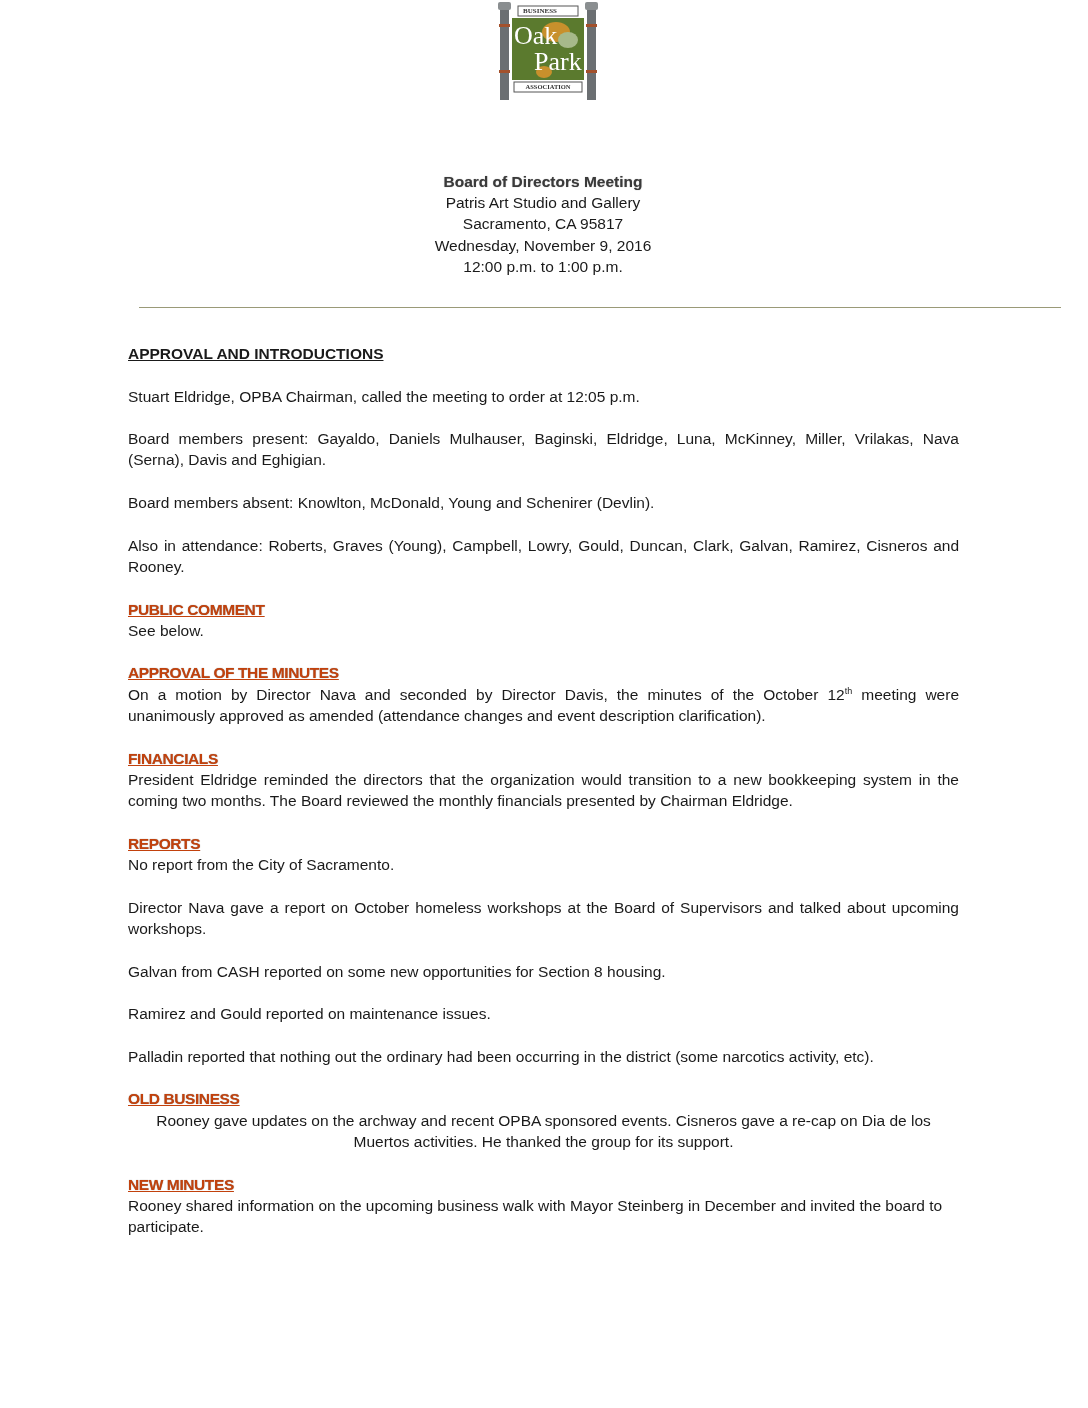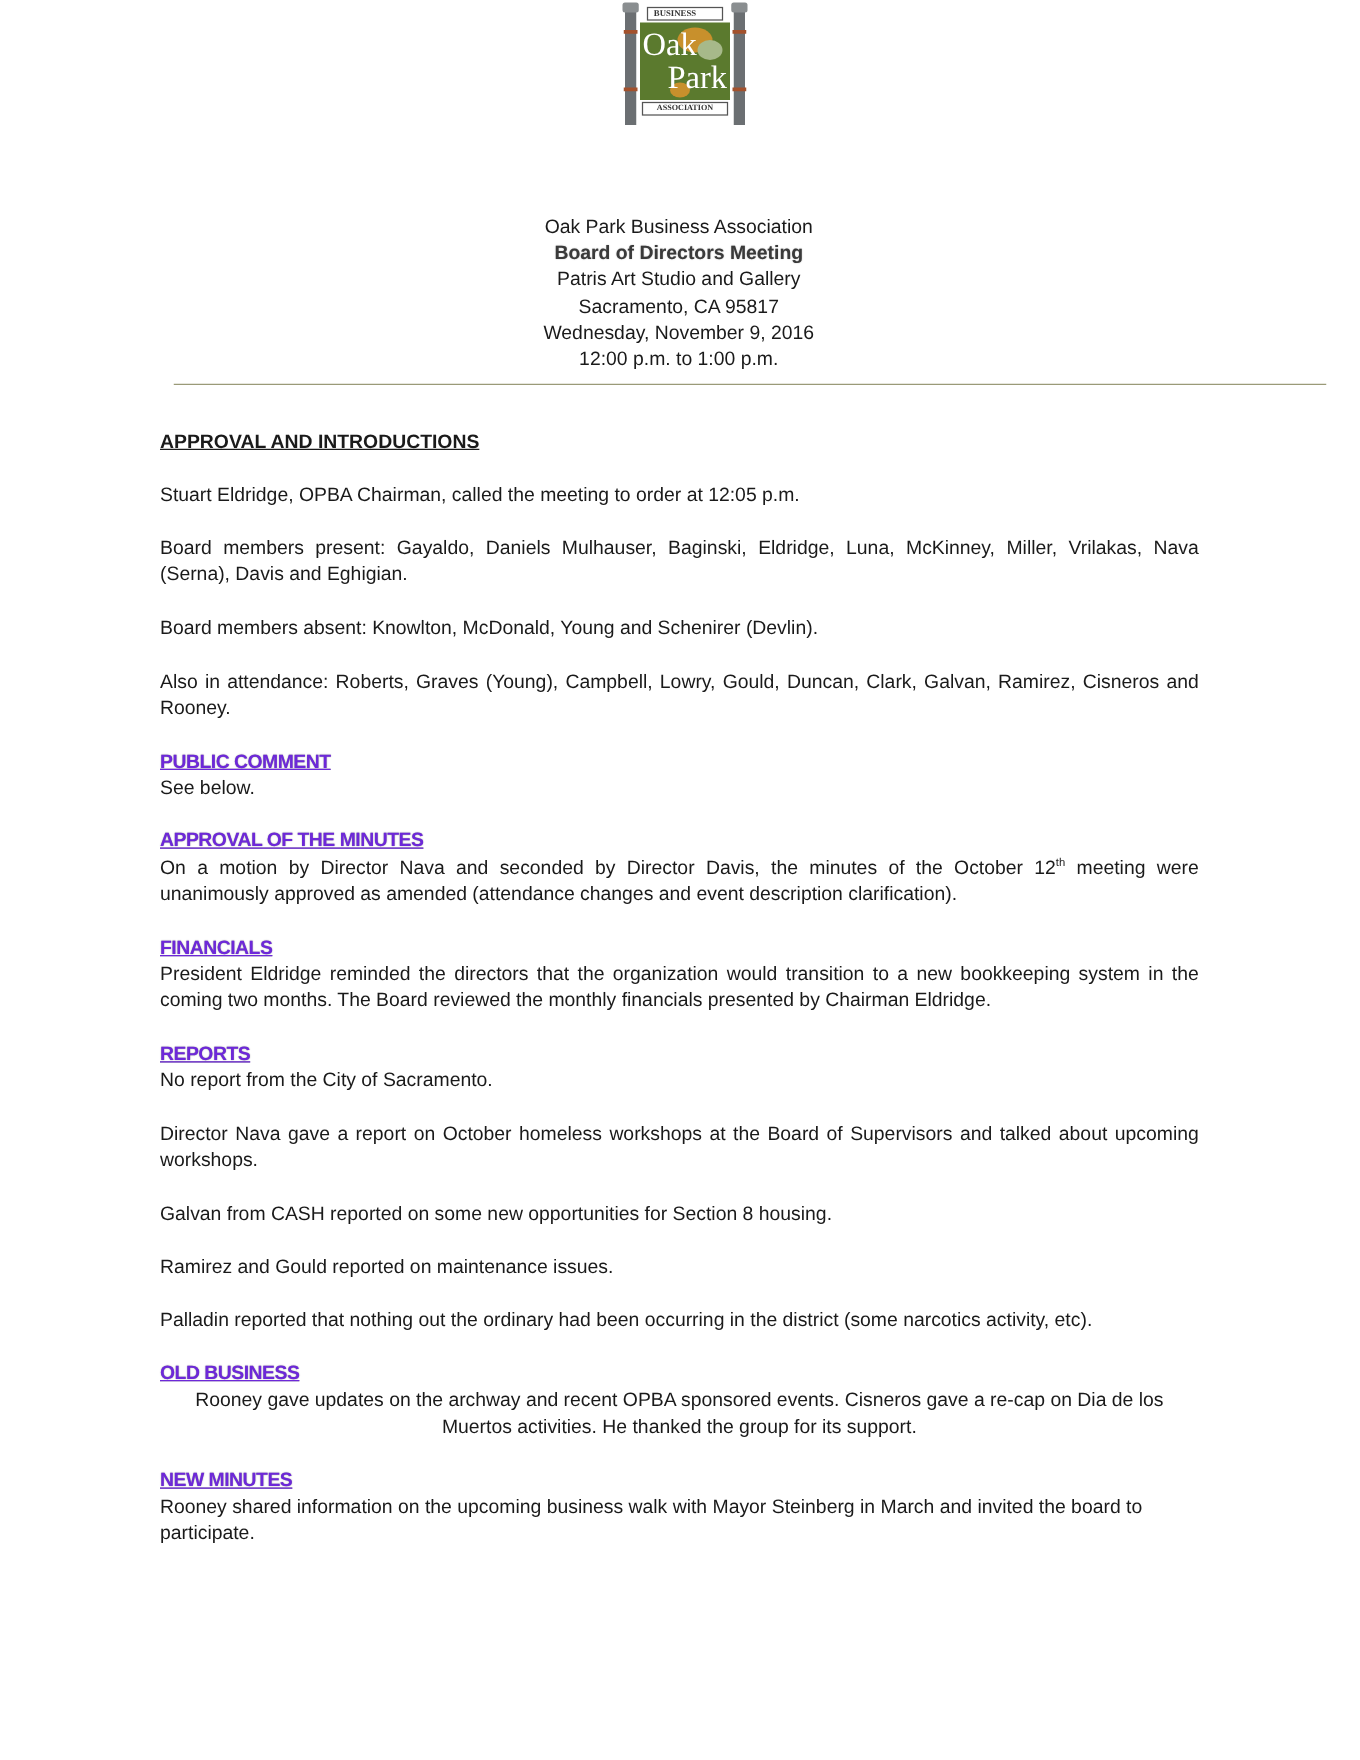--- a/index.html
+++ b/index.html
@@ -7,21 +7,21 @@
          font-family:"Liberation Sans", sans-serif; color:#1a1a1a; }
   .logo { position:absolute; left:496px; top:0; width:104px; height:102px; }
   .header { position:absolute; left:340px; top:171px; width:406px; text-align:center;
             font-size:15.5px; line-height:21.2px; }
   .header .bold { font-weight:bold; color:#3a3a3a; text-shadow:0 0 1px #999; }
   .rule { position:absolute; left:139px; top:307px; width:922px; height:0;
           border-top:1.2px solid #9a9a78; }
   .body { position:absolute; left:128px; top:343px; width:831px;
           font-size:15.5px; line-height:21.3px; }
   .h { font-weight:bold; text-decoration:underline; margin:0; }
-  .h.shadow { color:#6d28d9; text-shadow:0 0 1px #888; letter-spacing:-0.4px; }
+  .h.shadow { color:#c2410c; text-shadow:0 0 1px #888; letter-spacing:-0.4px; }
   p { margin:0; text-align:justify; }
   .gap { height:21.3px; }
   sup { font-size:9px; line-height:0; }
 </style>
 </head>
 <body>
 
 <div class="logo">
   <svg width="104" height="102" viewBox="0 0 104 102">
 
@@ -45,21 +45,20 @@
 
     <rect x="18" y="82" width="68" height="10" fill="#ffffff" stroke="#555" stroke-width="1"></rect>
   </svg>
   <span style="position:absolute;left:22px;top:6px;width:44px;text-align:center;font-size:7px;line-height:10px;font-weight:bold;color:#333;font-family:'Liberation Serif',serif;">BUSINESS</span>
   <span style="position:absolute;left:18px;top:22px;font-size:26px;line-height:28px;color:#fff;font-family:'Liberation Serif',serif;">Oak</span>
   <span style="position:absolute;left:38px;top:48px;font-size:26px;line-height:28px;color:#fff;font-family:'Liberation Serif',serif;">Park</span>
   <span style="position:absolute;left:18px;top:82px;width:68px;text-align:center;font-size:6.5px;line-height:10px;font-weight:bold;color:#333;font-family:'Liberation Serif',serif;">ASSOCIATION</span>
 </div>
 
 <div class="header">
-  <div>Oak Park Business Association</div>
   <div class="bold">Board of Directors Meeting</div>
   <div>Patris Art Studio and Gallery</div>
   <div>Sacramento, CA 95817</div>
   <div>Wednesday, November 9, 2016</div>
   <div>12:00 p.m. to 1:00 p.m.</div>
 </div>
 
 <div class="rule"></div>
 
 <div class="body">
@@ -110,16 +109,16 @@
   </section>
 
   <section>
     <div class="h shadow">OLD BUSINESS</div>
     <p style="text-align:center;">Rooney gave updates on the archway and recent OPBA sponsored events.  Cisneros gave a re-cap on Dia de los Muertos activities.  He thanked the group for its support.</p>
     <div class="gap"></div>
   </section>
 
   <section>
     <div class="h shadow">NEW MINUTES</div>
-    <p style="text-align:left;">Rooney shared information on the upcoming business walk with Mayor Steinberg in March and invited the board to participate.</p>
+    <p style="text-align:left;">Rooney shared information on the upcoming business walk with Mayor Steinberg in December and invited the board to participate.</p>
   </section>
 
 </div>
 
 </body></html>

